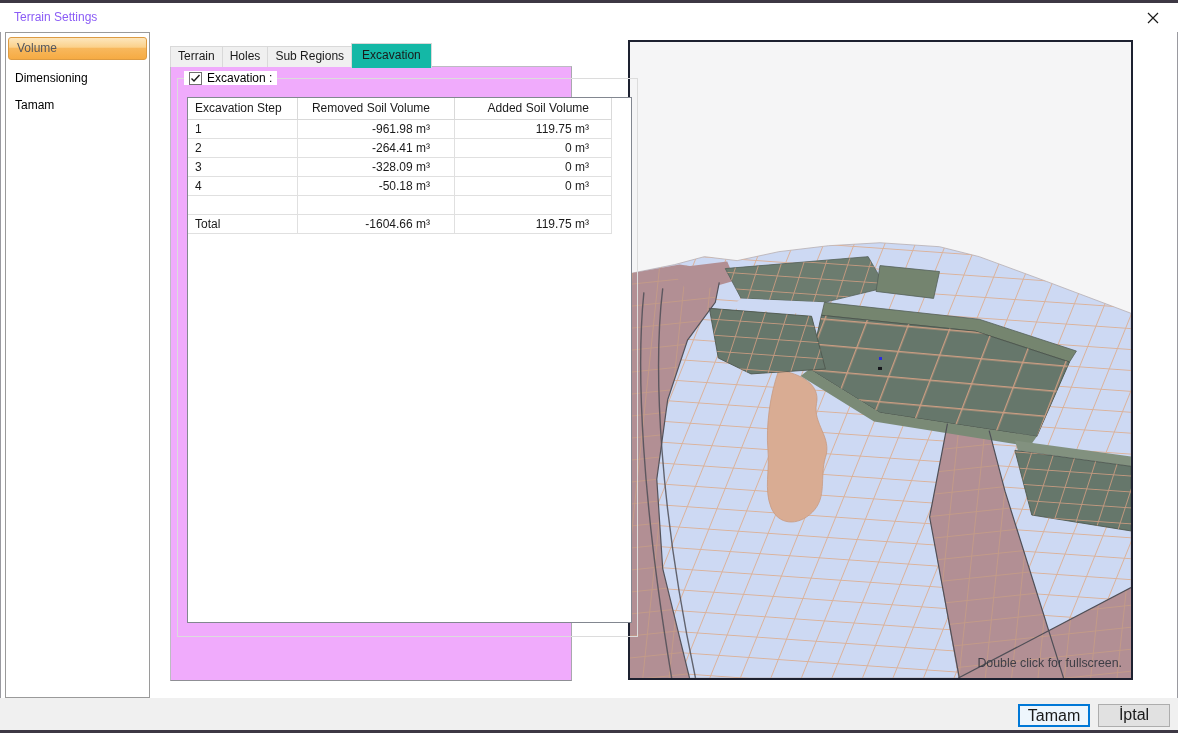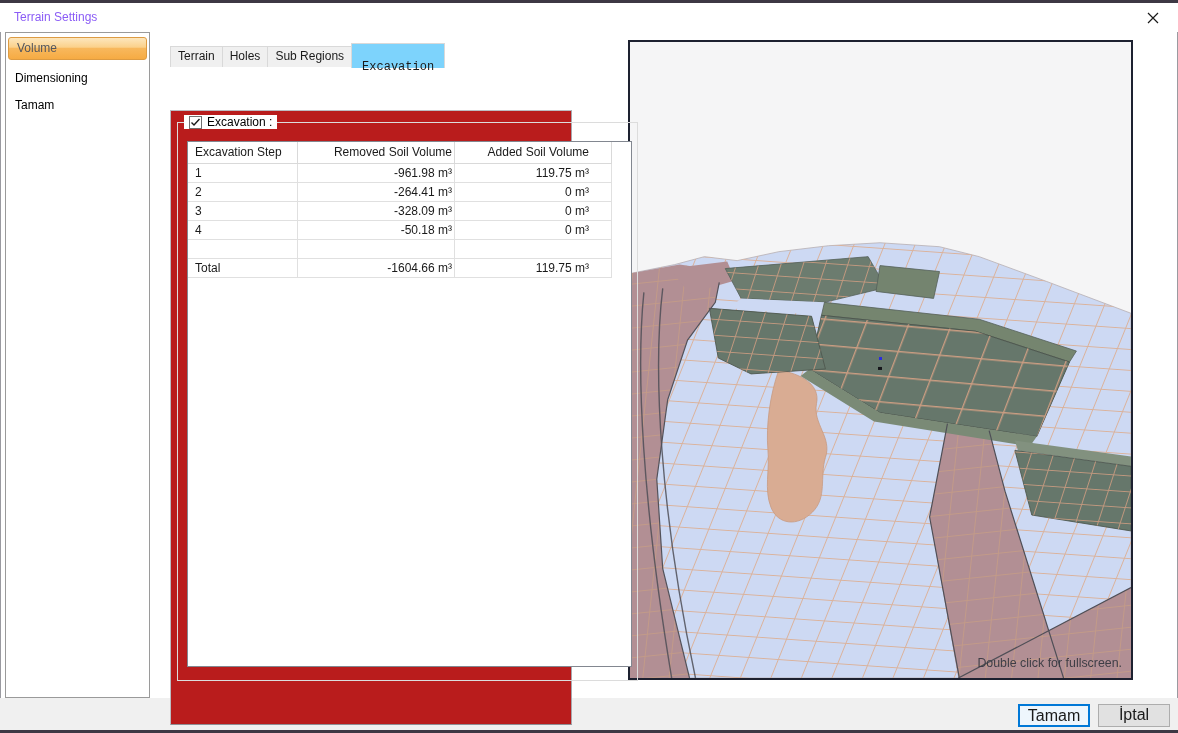--- a/index.html
+++ b/index.html
@@ -33,26 +33,26 @@
     color:#53565e; border:1px solid #dd9b42; border-radius:3px;
     background: linear-gradient(#fde7bd 0%, #fbd089 45%, #f8b95f 46%, #f6ab43 100%);
   }
   .side-item.plain { padding:11px 0 0 9px; height:27px; color:#000; }
 
   
   .tabstrip { position:absolute; left:170px; top:42px; height:25px;
     display:flex; align-items:flex-end; z-index:3; }
   .tab { height:21px; line-height:19px; padding:0 7px; background:#f0f0f0;
     border:1px solid #d9d9d9; border-bottom:none; margin-right:-1px; cursor:pointer; }
-  .tab.active { height:25px; line-height:23px; background:#7dd3fc; padding:12px 10px;
-    position:relative; z-index:4; margin-bottom:-1px;font-family:Liberation Mono, monospace; }
+  .tab.active { height:25px; line-height:23px; background:#14b8a6; padding:0 10px;
+    position:relative; z-index:4; margin-bottom:-1px; }
 
   .tab-page { position:absolute; left:170px; top:66px; width:402px; height:615px;
-    background:#b91c1c; border:1px solid #bcbcc2; border-bottom-color:#8f8f95;
-    border-right-color:#a8a8ae; z-index:2;margin-top:44px; }
+    background:#f0abfc; border:1px solid #bcbcc2; border-bottom-color:#8f8f95;
+    border-right-color:#a8a8ae; z-index:2; }
 
   
   .groupbox { position:absolute; left:6px; top:11px; width:461px; height:559px;
     border:1px solid #dcdcdc; }
   .gb-legend { position:absolute; top:-8px; left:6px; background:#fff; padding:0 5px;
     display:flex; align-items:center; gap:5px; }
   .checkbox { width:13px; height:13px; border:1px solid #707070; background:#fff;
     display:inline-flex; align-items:center; justify-content:center; cursor:pointer; }
   .gb-label { font-size:12px; color:#000; }
 
@@ -60,21 +60,21 @@
   .listview { position:absolute; left:9px; top:18px; width:445px; height:526px;
     border:1px solid #828790; background:#fff; overflow:hidden; }
   .lv-grid { width:424px; }
   .lv-header { display:flex; height:22px; }
   .lv-header .hcell { border-right:1px solid #d9d9d9; border-bottom:1px solid #d9d9d9;
     line-height:21px; font-size:12px; background:#fff; cursor:pointer; }
   .lv-row { display:flex; height:19px; }
   .lv-row .cell { border-right:1px solid #e0e0e0; border-bottom:1px solid #e0e0e0;
     line-height:18px; font-size:12px; white-space:nowrap; overflow:hidden; }
   .c1 { width:110px; padding-left:7px; text-align:left; }
-  .c2 { width:157px; padding-right:2px; text-align:right; }
+  .c2 { width:157px; padding-right:24px; text-align:right; }
   .c3 { width:157px; padding-right:22px; text-align:right; }
   .lv-header .c1 { padding-left:7px; text-align:left; }
 
   
   .preview { position:absolute; left:628px; top:40px; width:505px; height:640px;
     border:2px solid #1d2130; background:#f5f5f6; cursor:pointer; }
   .preview svg { position:absolute; inset:0; width:100%; height:100%; display:block; }
 
   
   .footer { position:absolute; left:0; top:698px; width:1178px; height:32px; background:#f0f0f0; }

